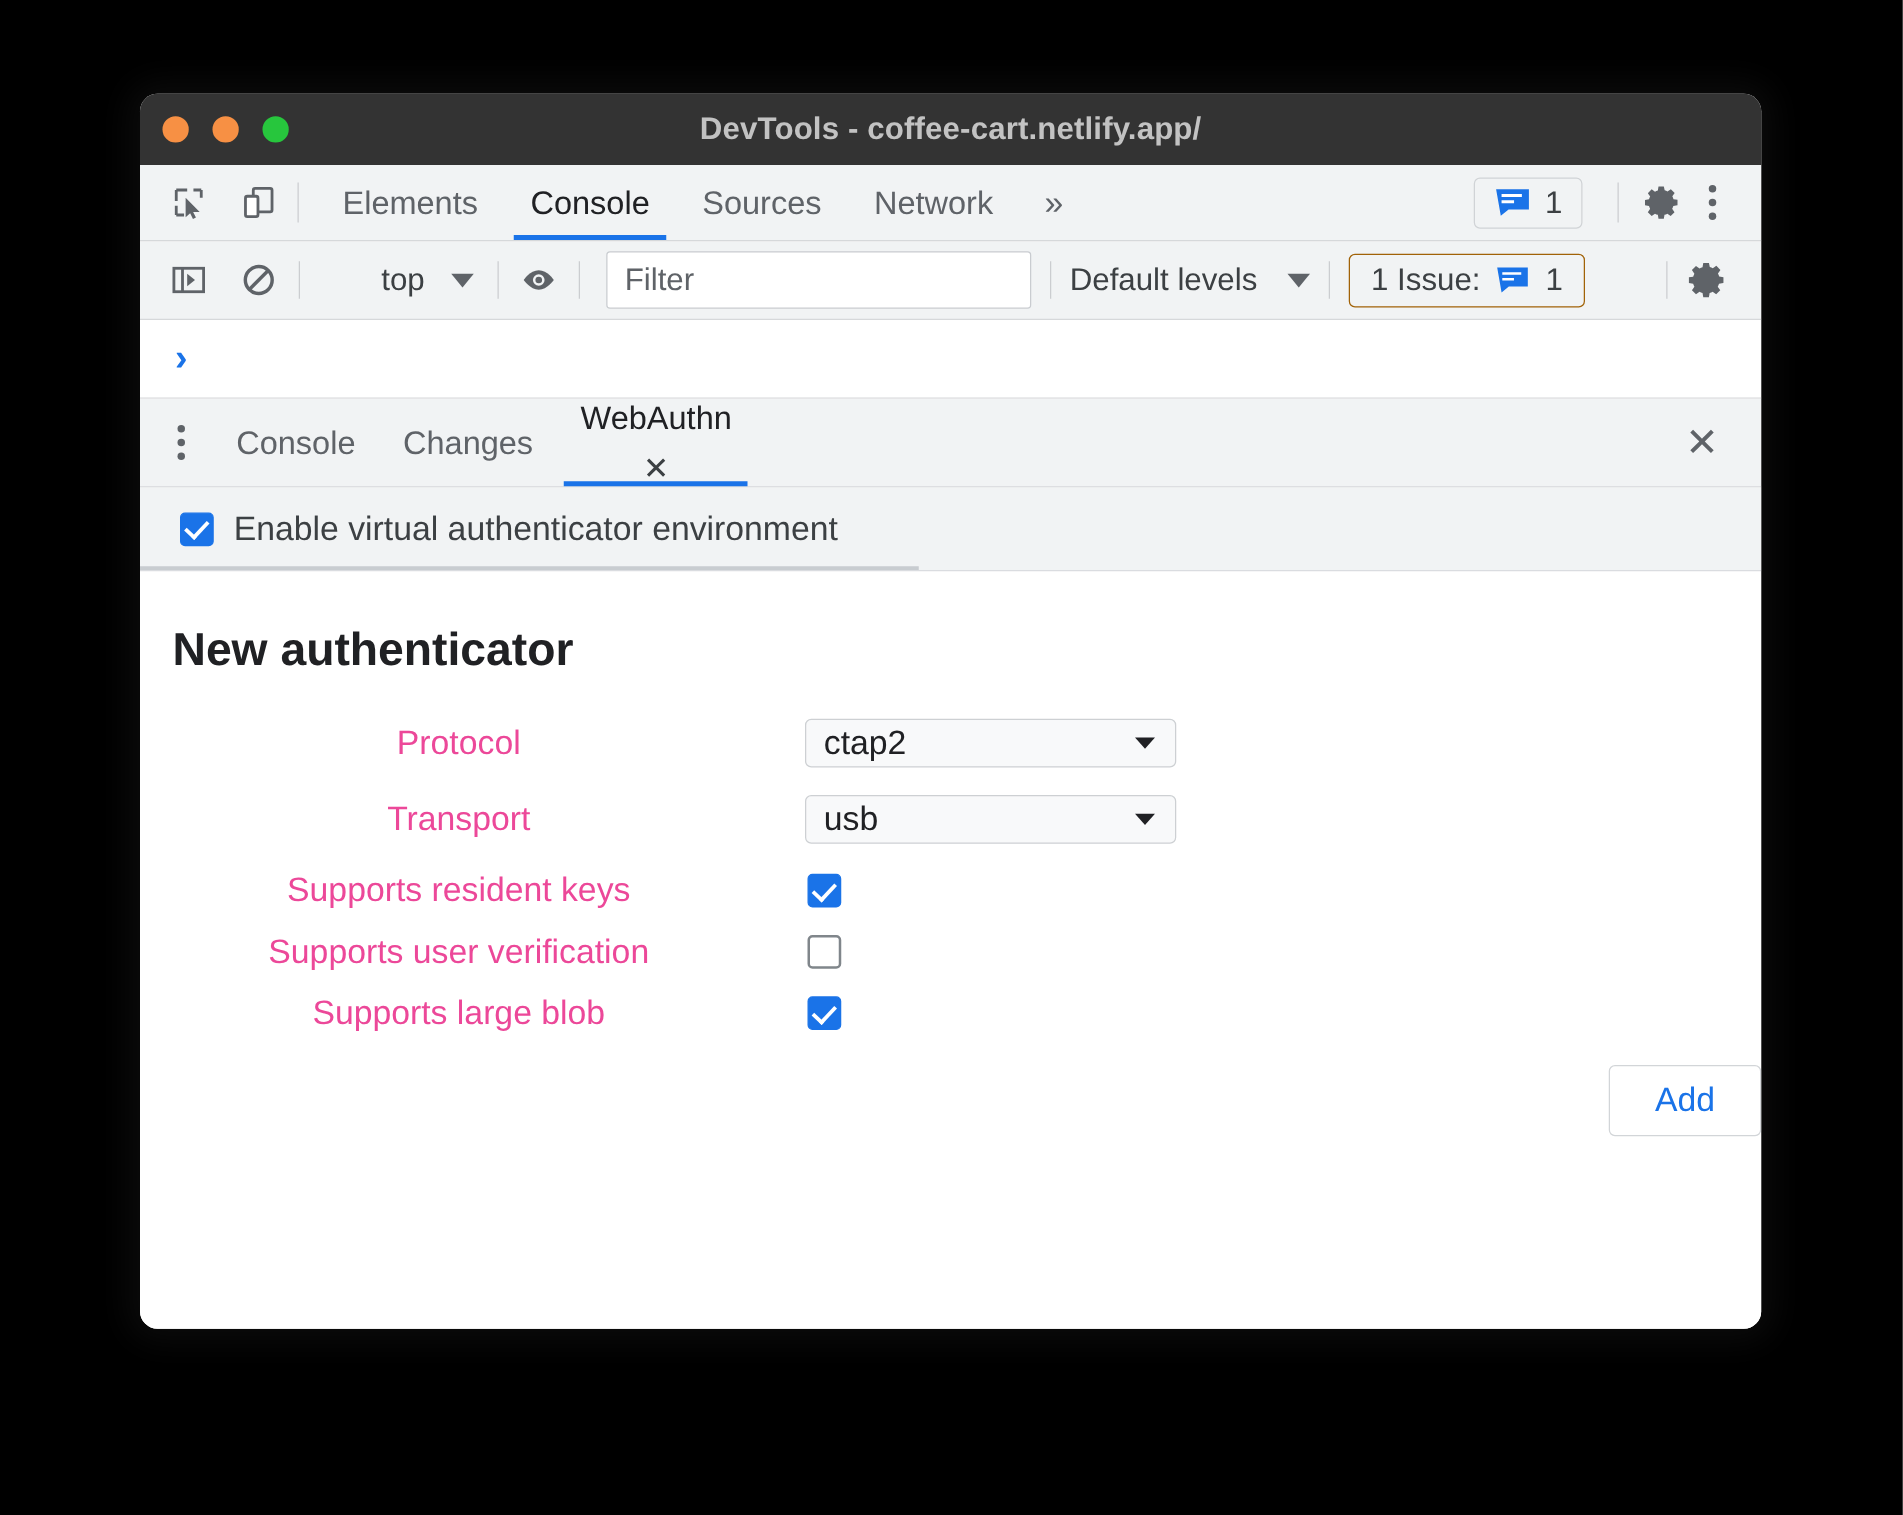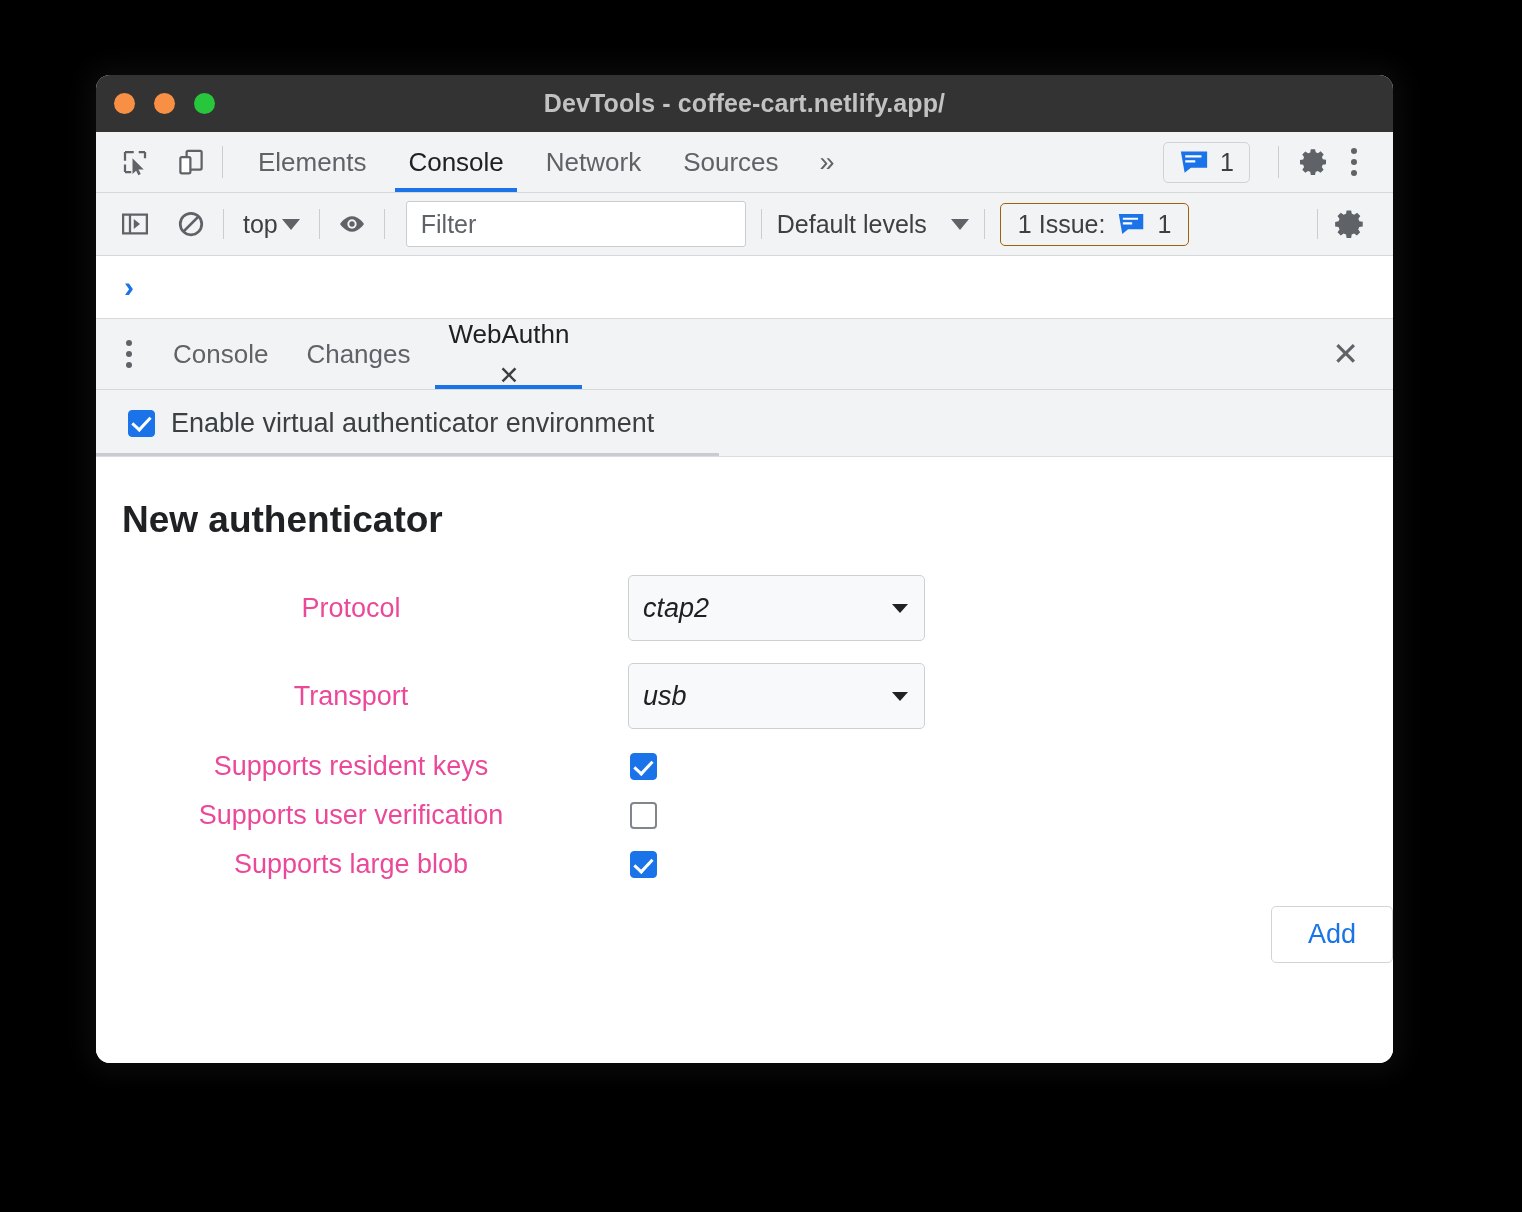--- a/index.html
+++ b/index.html
@@ -11,21 +11,21 @@
     width: 1522px;
     height: 1212px;
     font-family: "Liberation Sans", sans-serif;
     -webkit-font-smoothing: antialiased;
     overflow: hidden;
   }
 
   
   .window {
     position: absolute;
-    left: 96px;
+    left: 112px;
     top: 75px;
     width: 1297px;
     height: 988px;
     border-radius: 14px;
     overflow: hidden;
     background: #ffffff;
     box-shadow: 0 0 26px 10px rgba(255,255,255,0.045);
   }
 
   
@@ -173,24 +173,25 @@
   }
   .ct-sep {
     width: 1px;
     height: 30px;
     background: #cbcdd0;
     margin: 0 15px;
   }
   .ctx-select {
     display: flex;
     align-items: center;
-    gap: 4px;
+    gap: 21px;
     font-size: 25px;
     color: #3c4043;
     padding: 0 4px;
+    margin-left: 46px;
   }
   .caret {
     width: 0;
     height: 0;
     border-left: 9px solid transparent;
     border-right: 9px solid transparent;
     border-top: 11px solid #5f6368;
     display: inline-block;
   }
   .filter-input {
@@ -372,32 +373,31 @@
   }
   .form-label {
     width: 510px;
     text-align: center;
     padding-right: 22px;
     font-size: 27px;
     color: #ec4899;
   }
   .select {
     width: 297px;
-    height: 66px;
+    height: 39px;
     background: #f8f9fa;
     border: 1px solid #cdd0d3;
     border-radius: 5px;
     display: flex;
     align-items: center;
     padding: 0 14px;
     box-sizing: border-box;
     font-size: 27px;
     color: #202124;
     position: relative;
-    font-style: italic;
   }
   .select .sel-caret {
     position: absolute;
     right: 16px;
     width: 0; height: 0;
     border-left: 8px solid transparent;
     border-right: 8px solid transparent;
     border-top: 9px solid #202124;
   }
   .cb-row { margin-bottom: 18px; }
@@ -449,24 +449,24 @@
     </div>
     <div class="vsep"></div>
     <div class="tabs">
       <div class="tab">
           <span>Elements</span>
         </div>
       <div class="tab active">
           <span>Console</span>
         </div>
       <div class="tab">
-          <span>Network</span>
+          <span>Sources</span>
         </div>
       <div class="tab">
-          <span>Sources</span>
+          <span>Network</span>
         </div>
       <div class="more-tabs">»</div>
     </div>
     <div class="tb-right">
       <div class="issues-chip">
         <svg width="30" height="26" viewBox="0 0 24 20">
           <path d="M1.5 1.5h21v13h-13l-5 4z" fill="#1a73e8"></path>
           <path d="M5 5.5h13M5 9.5h8" stroke="#ffffff" stroke-width="1.8"></path>
         </svg>
         <span class="count">1</span>

